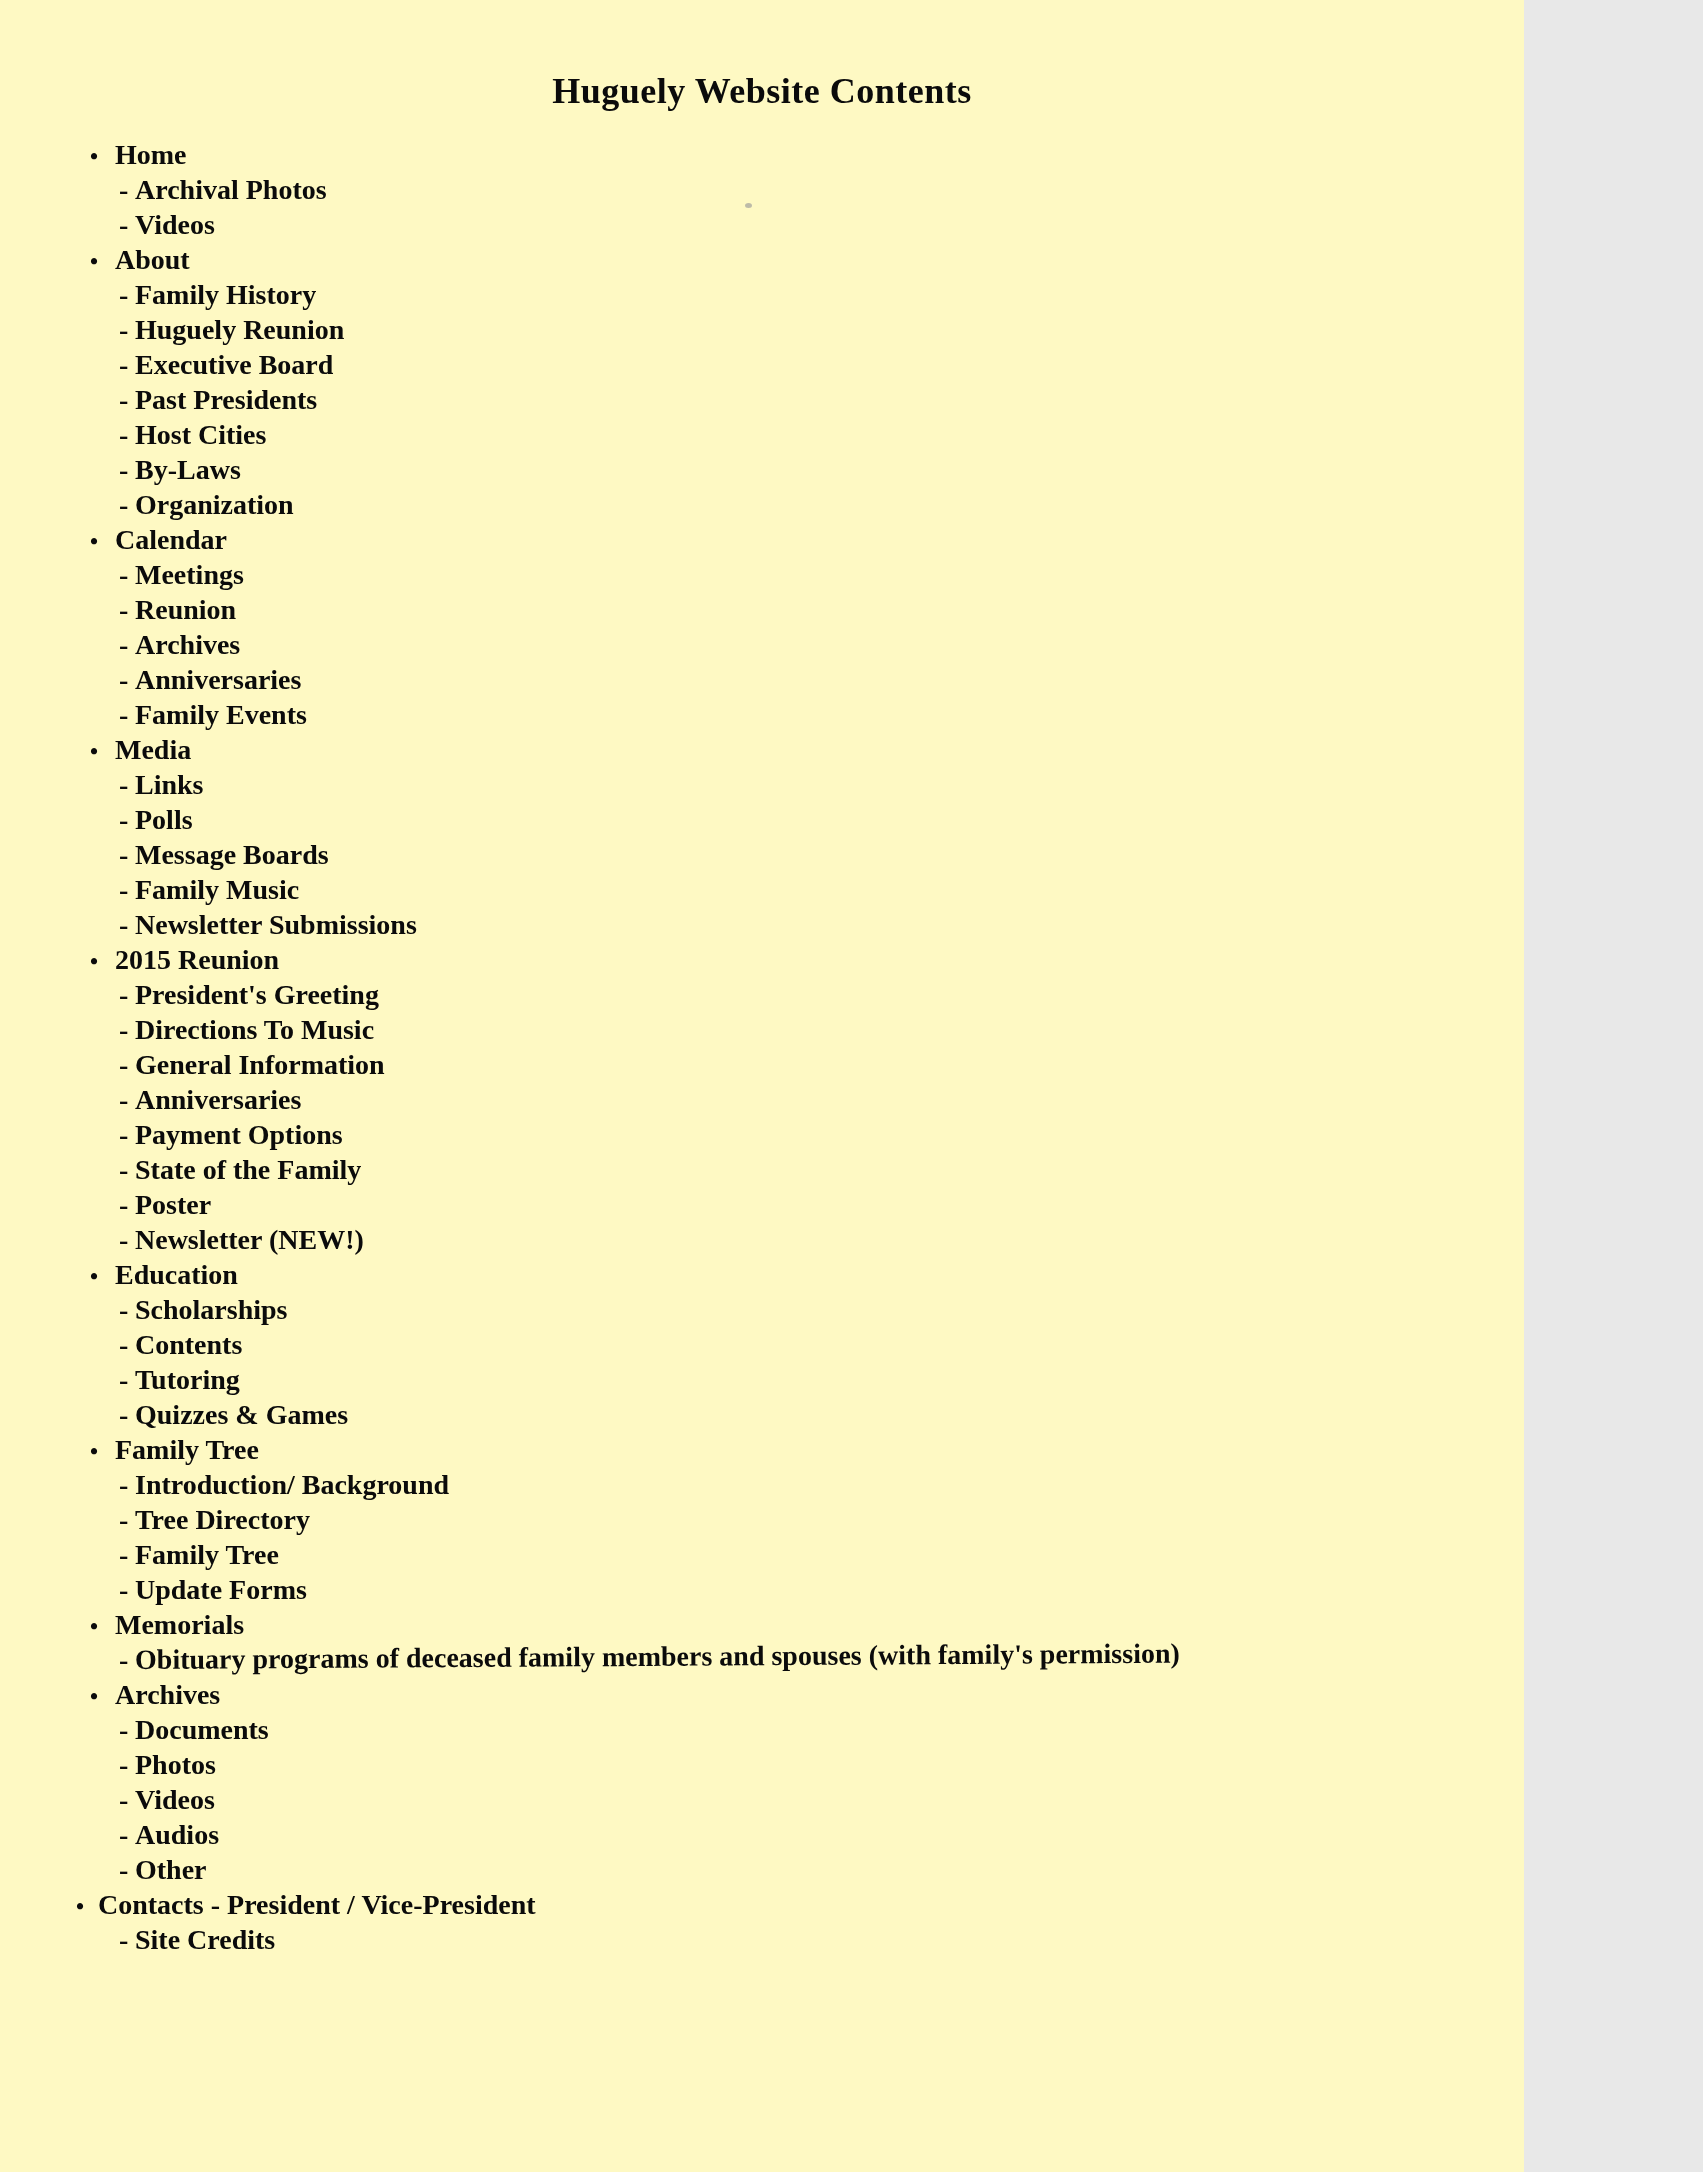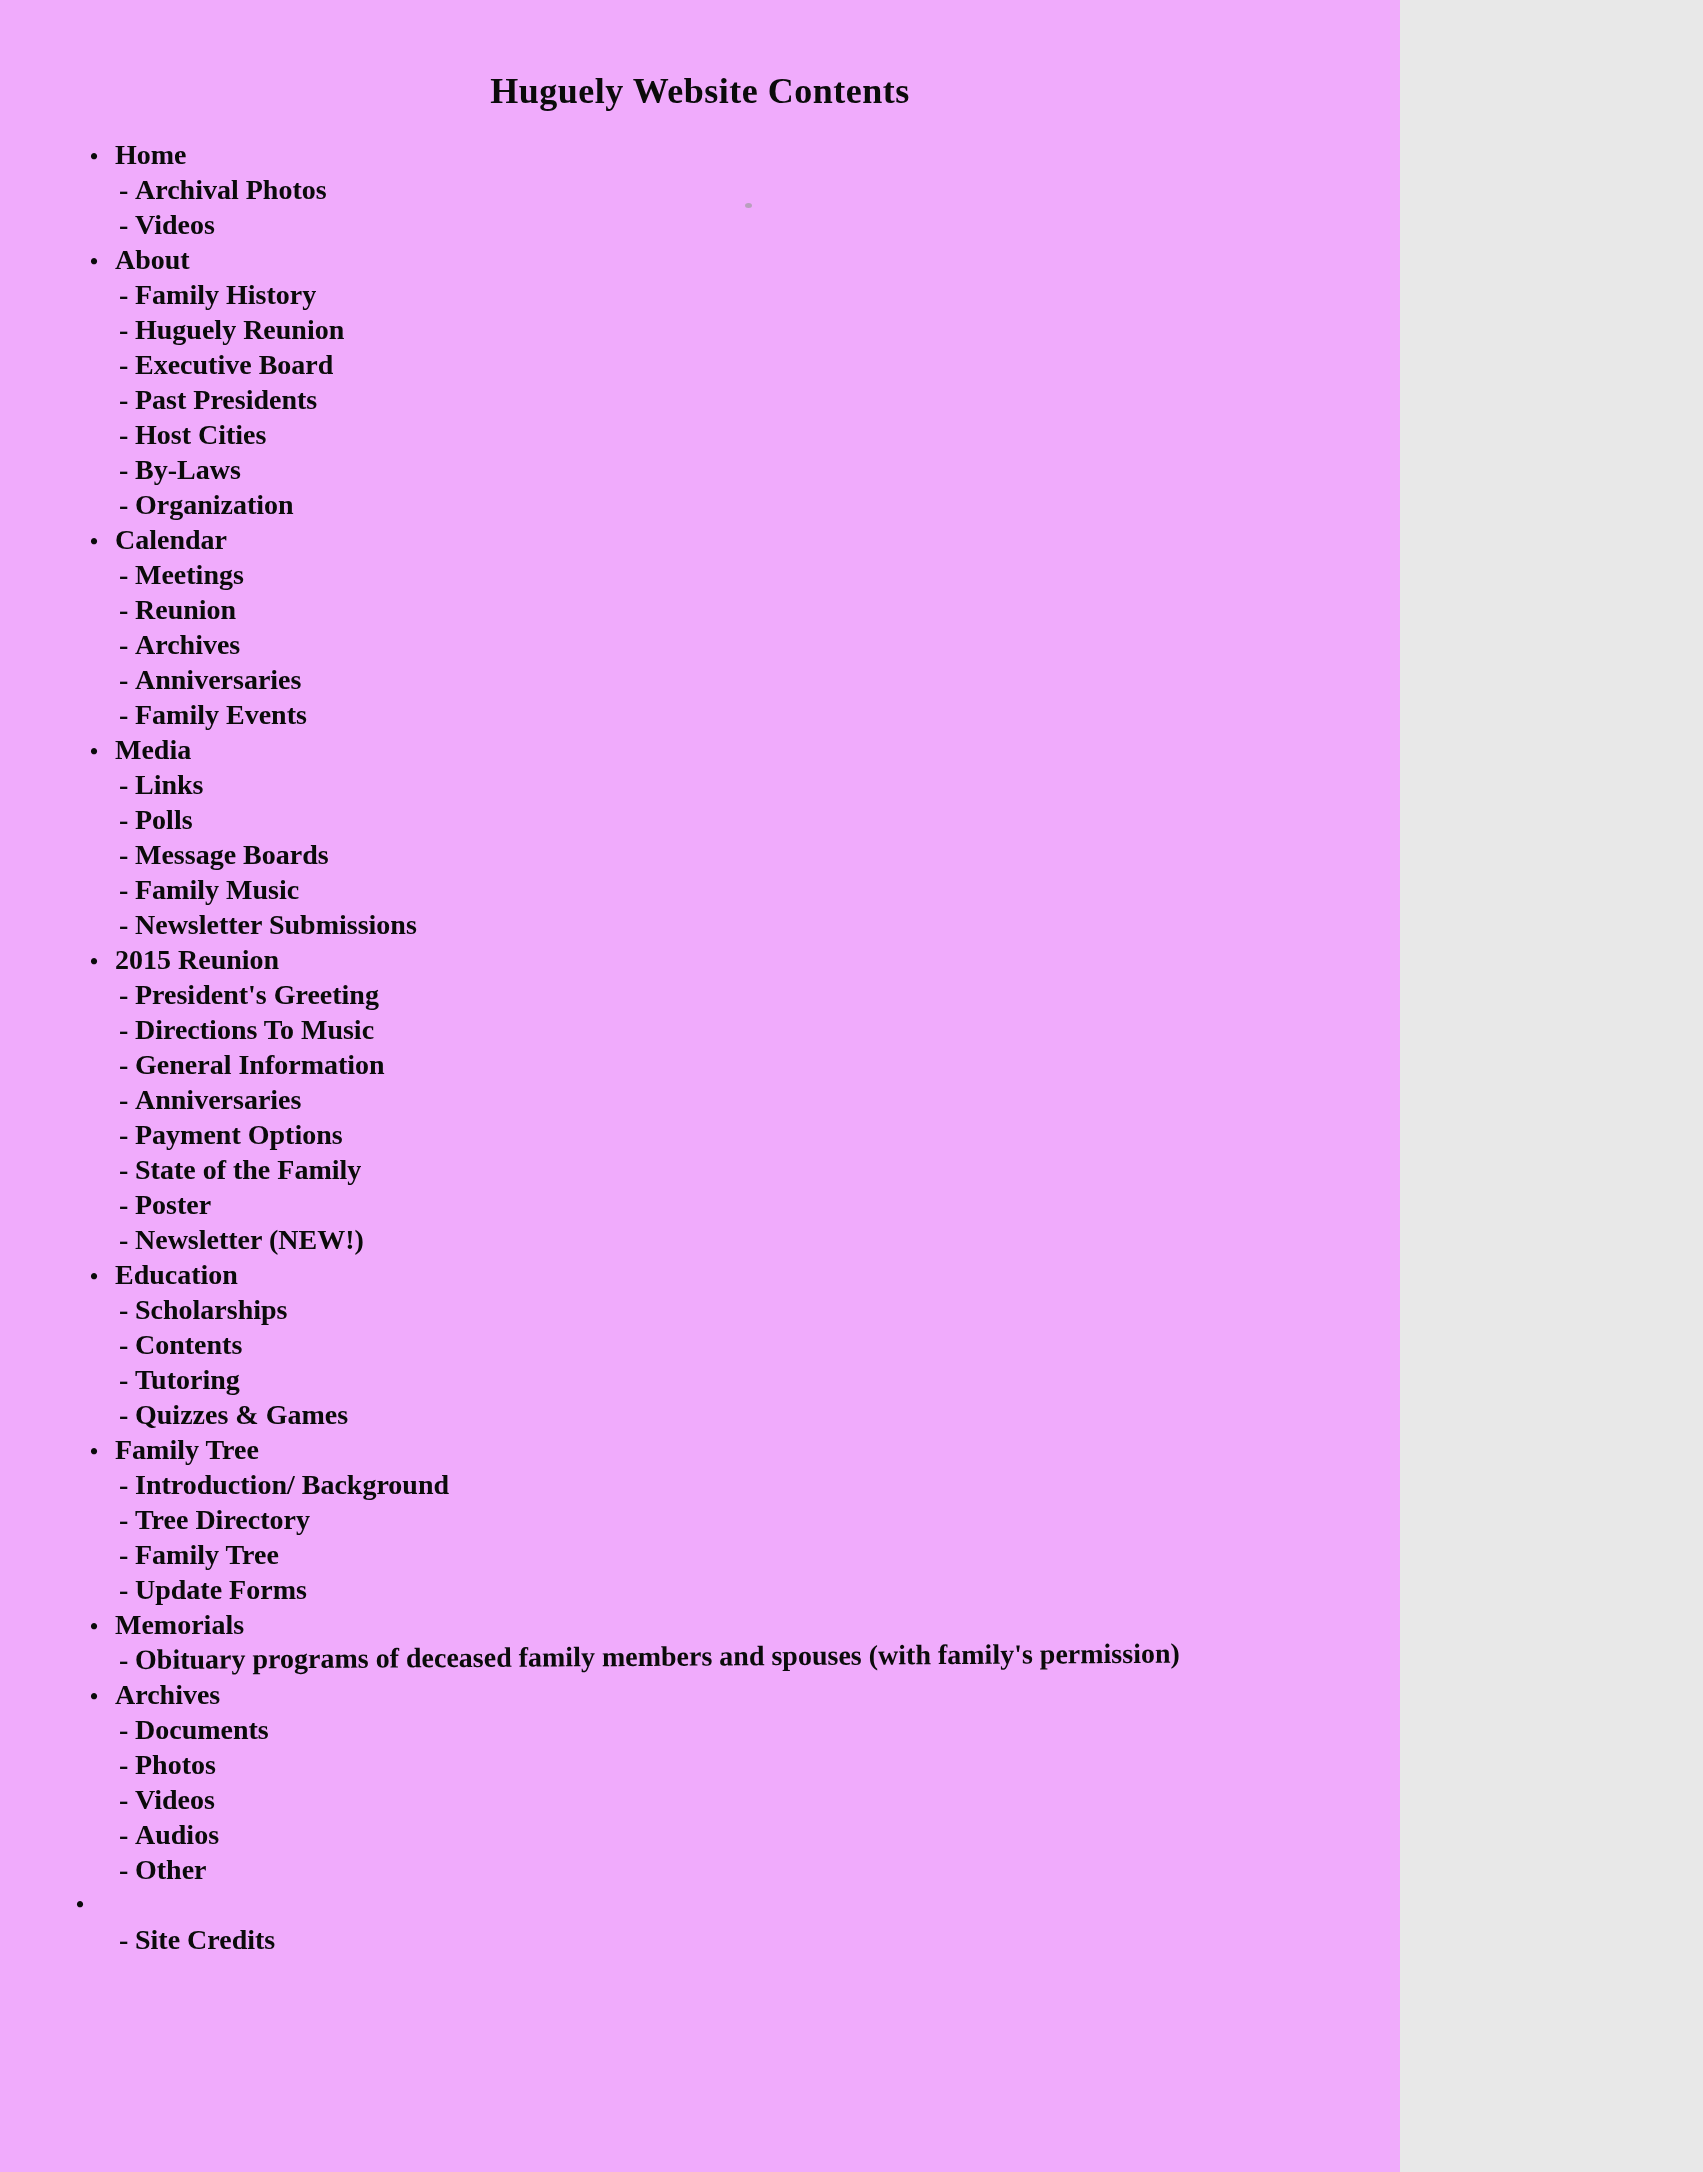--- a/index.html
+++ b/index.html
@@ -2,23 +2,23 @@
 <html style="font-size:8px"><head>
 <meta charset="utf-8">
 <style>
   html, body {
     margin: 0;
     padding: 0;
     background: #e8e8e8;
   }
   .page {
     position: relative;
-    width: 1400px;
+    width: 1524px;
     height: 2172px;
-    background: #f0abfc;
+    background: #fef9c3;
     overflow: hidden;
     font-family: "Liberation Serif", "DejaVu Serif", serif;
     color: #0b0b0b;
   }
   .doc-title {
     position: absolute;
     top: 70px;
     left: 0;
     width: 100%;
     text-align: center;
@@ -292,20 +292,21 @@
       <div class="row sub">
         <span class="dash" data-bind="toc.dash_glyph">-</span>
         <span class="label" data-bind="toc.sections.8.children.3">Audios</span>
       </div>
       <div class="row sub">
         <span class="dash" data-bind="toc.dash_glyph">-</span>
         <span class="label" data-bind="toc.sections.8.children.4">Other</span>
       </div>
       <div class="row top outdent">
         <span class="bullet" data-bind="toc.bullet_glyph">•</span>
+        <span class="label" data-bind="toc.sections.9.label">Contacts - President / Vice-President</span>
       </div>
       <div class="row sub">
         <span class="dash" data-bind="toc.dash_glyph">-</span>
         <span class="label" data-bind="toc.sections.9.children.0">Site Credits</span>
       </div>
     </div>
 
 
 </div>
 

